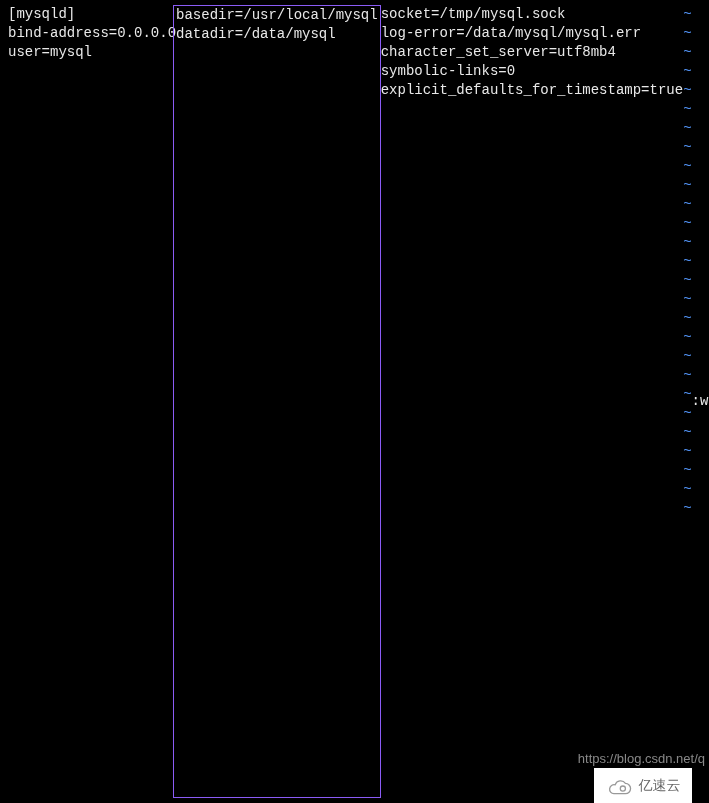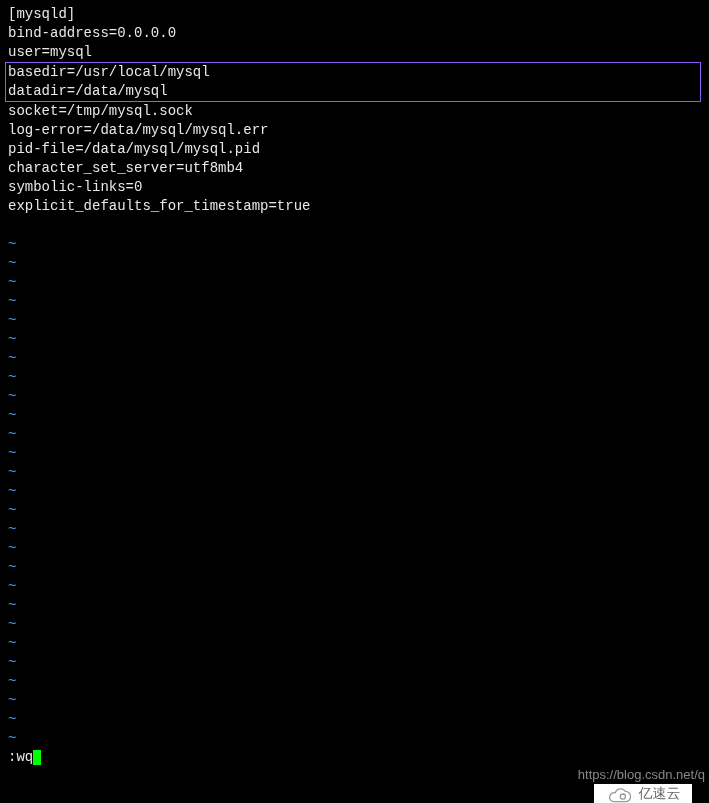--- a/index.html
+++ b/index.html
@@ -55,58 +55,57 @@
       flex-direction: column;
     }
     .watermark-url {
       color: #888;
       font-family: Arial, sans-serif;
       font-size: 13px;
       padding-right: 4px;
     }
     .watermark-badge {
       background: #fff;
-      padding: 0 12px;
+      padding: 8px 12px;
       display: flex;
       align-items: center;
       gap: 6px;
     }
     .watermark-icon {
       width: 26px;
       height: 18px;
     }
     .watermark-text {
       color: #666;
       font-family: 'Microsoft YaHei', Arial, sans-serif;
       font-size: 14px;
       font-weight: 500;
     }
     .content-area {
       height: 100%;
       display: flex;
-      flex-direction: column;
+      flex-direction: row;
     }
   </style>
 </head>
 <body>
 
 <div class="content-area">
   <div id="config-lines">
       <div class="config-line">[mysqld]</div>
       <div class="config-line">bind-address=0.0.0.0</div>
       <div class="config-line">user=mysql</div>
     </div>
   <div class="highlighted-box" id="highlighted-lines">
       <div class="config-line">basedir=/usr/local/mysql</div>
       <div class="config-line">datadir=/data/mysql</div>
     </div>
   <div id="config-lines-after">
       <div class="config-line">socket=/tmp/mysql.sock</div>
       <div class="config-line">log-error=/data/mysql/mysql.err</div>
-      <div class="config-line">pid-file=/data/mysql/mysql.pid</div>
       <div class="config-line">character_set_server=utf8mb4</div>
       <div class="config-line">symbolic-links=0</div>
       <div class="config-line">explicit_defaults_for_timestamp=true</div>
       <div class="config-line"> </div>
     </div>
   <div id="tilde-lines">
       <div class="tilde-line">~</div>
       <div class="tilde-line">~</div>
       <div class="tilde-line">~</div>
       <div class="tilde-line">~</div>

